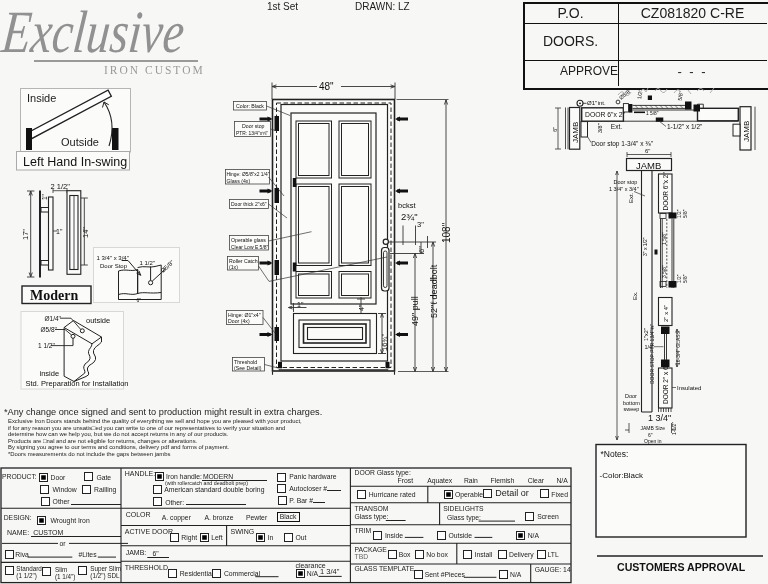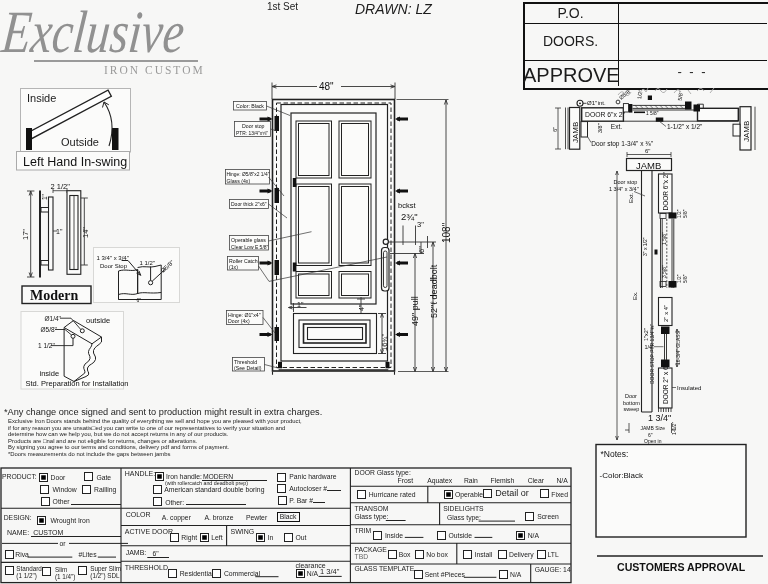--- a/index.html
+++ b/index.html
@@ -16,33 +16,34 @@
 <div id="page">
 
 <div class="abs" style="left:0px;top:-2px;width:290px;height:80px;font-family:'Liberation Serif',serif;font-style:italic;font-size:60px;color:#919191;transform:scaleX(0.79) skewX(-7deg);transform-origin:0 60px;">Exclusive</div>
 
 <div class="abs" style="left:34px;top:60px;width:164px;height:2px;background:#9a9a9a;"></div>
 
 <div class="abs" style="left:104px;top:64px;font-family:'Liberation Serif',serif;font-size:11.5px;letter-spacing:2px;color:#9a9a9a;">IRON CUSTOM</div>
 
 <div class="abs" style="left:267px;top:1px;font-size:10px;">1st Set</div>
 
-<div class="abs" style="left:355px;top:1px;font-size:14px;font-style:italic;">DRAWN: LZ</div>
+<div class="abs" style="left:355px;top:1px;font-size:10px;">DRAWN: LZ</div>
 
 
 <div class="abs" style="left:523px;top:2px;width:244px;height:84px;border:2px solid #111;background:#f7f7f6;"></div>
 <div class="abs" style="left:523px;top:23px;width:244px;height:0;border-top:1.5px solid #111;"></div>
 <div class="abs" style="left:523px;top:60px;width:244px;height:0;border-top:1.5px solid #111;"></div>
 <div class="abs" style="left:618px;top:2px;width:0;height:84px;border-left:1.5px solid #111;"></div>
 
 <div class="abs" style="left:523px;top:5px;width:95px;text-align:center;font-size:14px;">P.O.</div>
+<div class="abs" style="left:618px;top:5px;width:149px;text-align:center;font-size:14px;">CZ081820 C-RE</div>
 
 <div class="abs" style="left:523px;top:33px;width:95px;text-align:center;font-size:14px;">DOORS.</div>
 
-<div class="abs" style="left:523px;top:64px;width:95px;text-align:left;font-size:20px;">APPROVE</div>
+<div class="abs" style="left:523px;top:64px;width:95px;text-align:right;font-size:12px;">APPROVE</div>
 <div class="abs" style="left:618px;top:64px;width:149px;text-align:center;font-size:13px;letter-spacing:2px;">- - -</div>
 
 <svg width="768" height="584" viewBox="0 0 768 584" fill="none" stroke="none" font-family="Liberation Sans, sans-serif">
 
 <g stroke="#b5b5b5" stroke-width="1">
         <rect x="20.5" y="88.5" width="110" height="63.5" fill="#fbfbfa"></rect>
       </g>
 
 <g>
         <rect x="0" y="-7" width="91" height="7" fill="#fff" stroke="#222" stroke-width="1.3" transform="translate(31,139) rotate(-28)"></rect>

